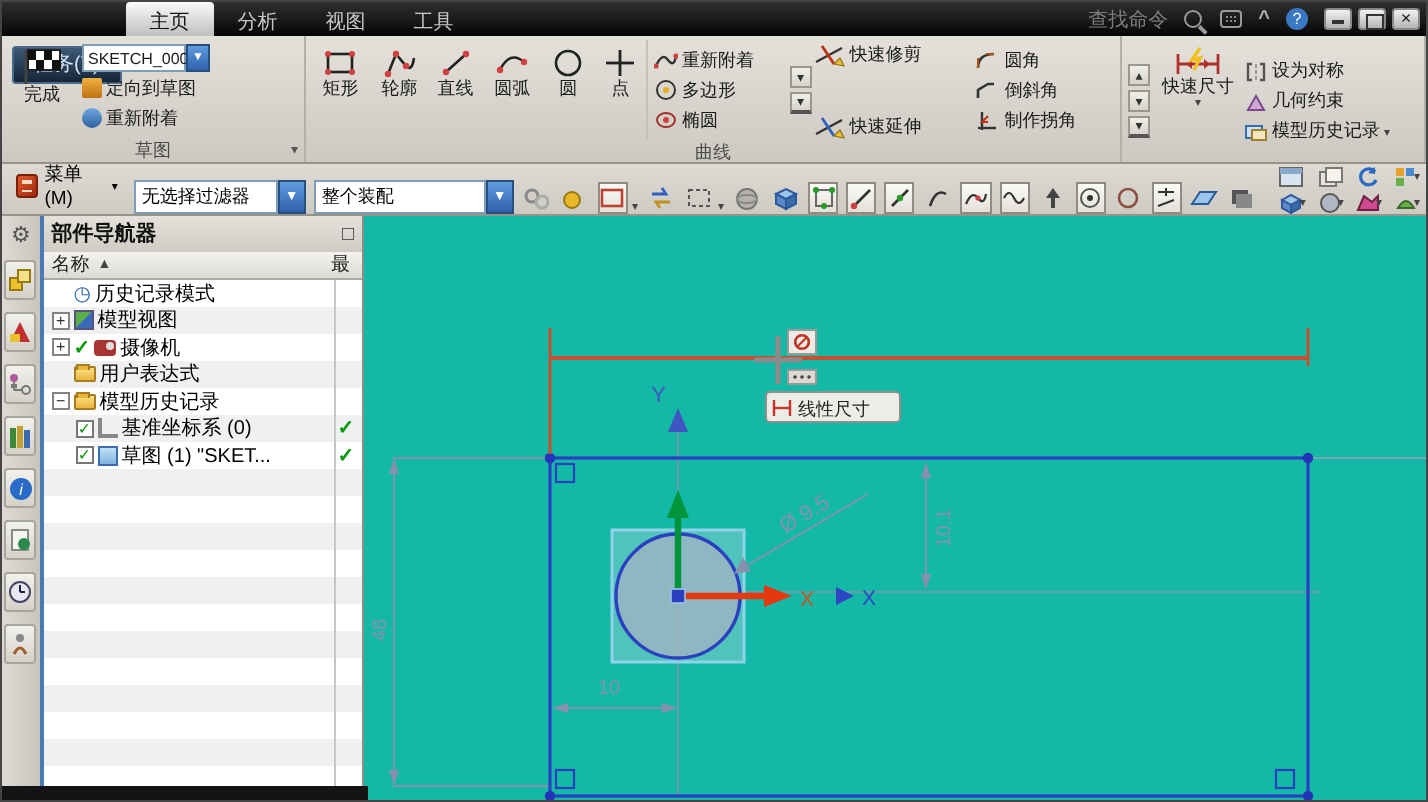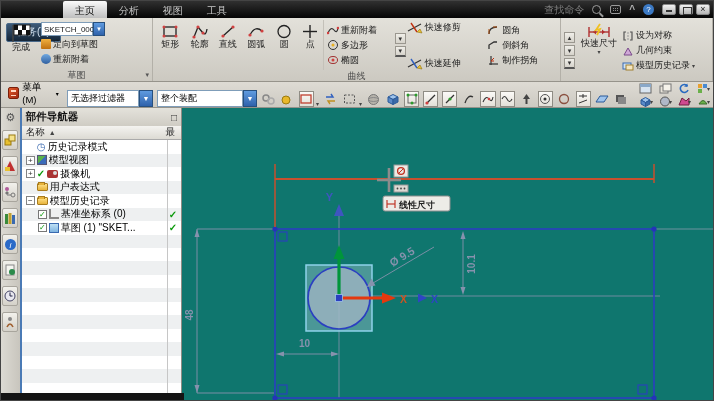--- a/index.html
+++ b/index.html
@@ -78,21 +78,21 @@
   .ic-clock { color:#3a6ab0; font-size:10px; }
   .ic-views { width:10px; height:10px; background:linear-gradient(135deg,#59b04a 50%,#3a6ab8 50%); border:1px solid #557; }
   .ic-cam { width:11px; height:8px; background:#a33; border-radius:2px; position:relative; }
   .ic-cam::after { content:""; position:absolute; right:1px; top:1.5px; width:4px; height:4px; background:#ddd; border-radius:50%; }
   .ic-folder { width:11px; height:8px; background:linear-gradient(#ffe28a,#e8b43c); border:1px solid #a97c1e; border-radius:1px; position:relative; }
   .ic-folder::before { content:""; position:absolute; top:-2px; left:0; width:5px; height:2px; background:#e8b43c; border:1px solid #a97c1e; border-bottom:none; }
   .ic-csys { width:10px; height:10px; border-left:2px solid #888; border-bottom:2px solid #888; position:relative; }
   .ic-sketch { width:10px; height:10px; background:linear-gradient(#bfe0f5,#7fb4e0); border:1px solid #3a6ab0; }
   .pre-check { color:#0a9a0a; font-size:10px; font-weight:bold; }
 
-  .gfx { flex:1; position:relative; background:#0f766e;font-weight:bold; }
+  .gfx { flex:1; position:relative; background:#14b8a6; }
   .blackbar { position:absolute; left:0; bottom:0; width:183px; height:9px; background:#141414; z-index:5; }
 
   text { font-family:"Liberation Sans", sans-serif; }
 </style>
 </head>
 <body>
 
 <div id="app">
 
   <div class="titlebar">

